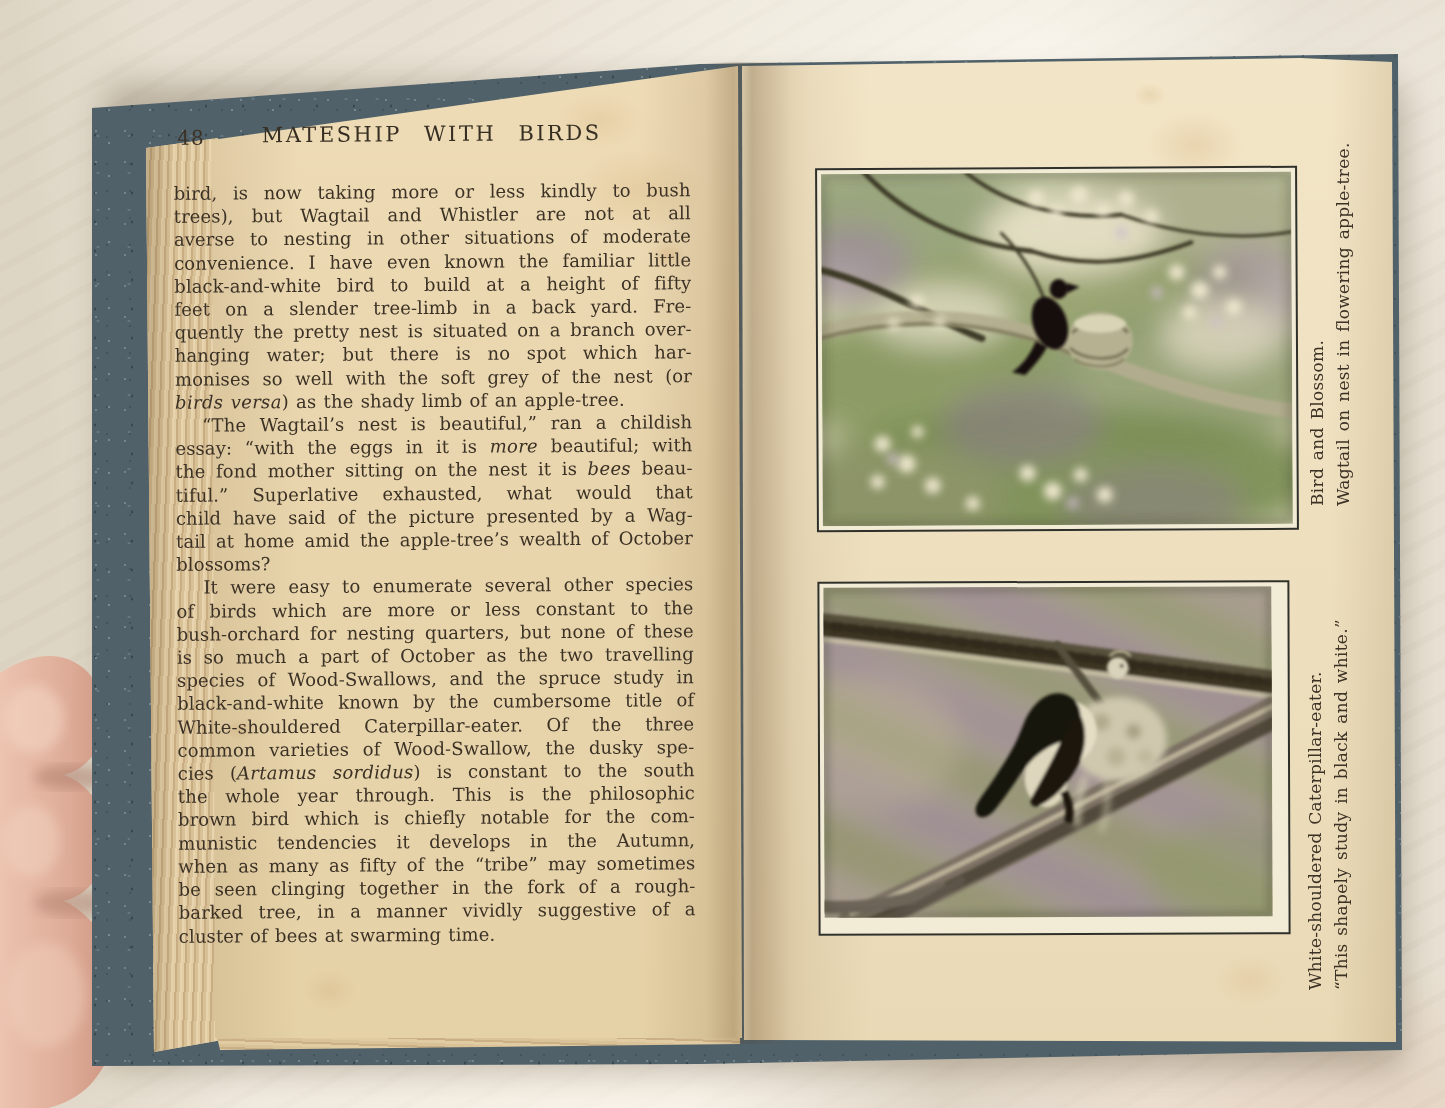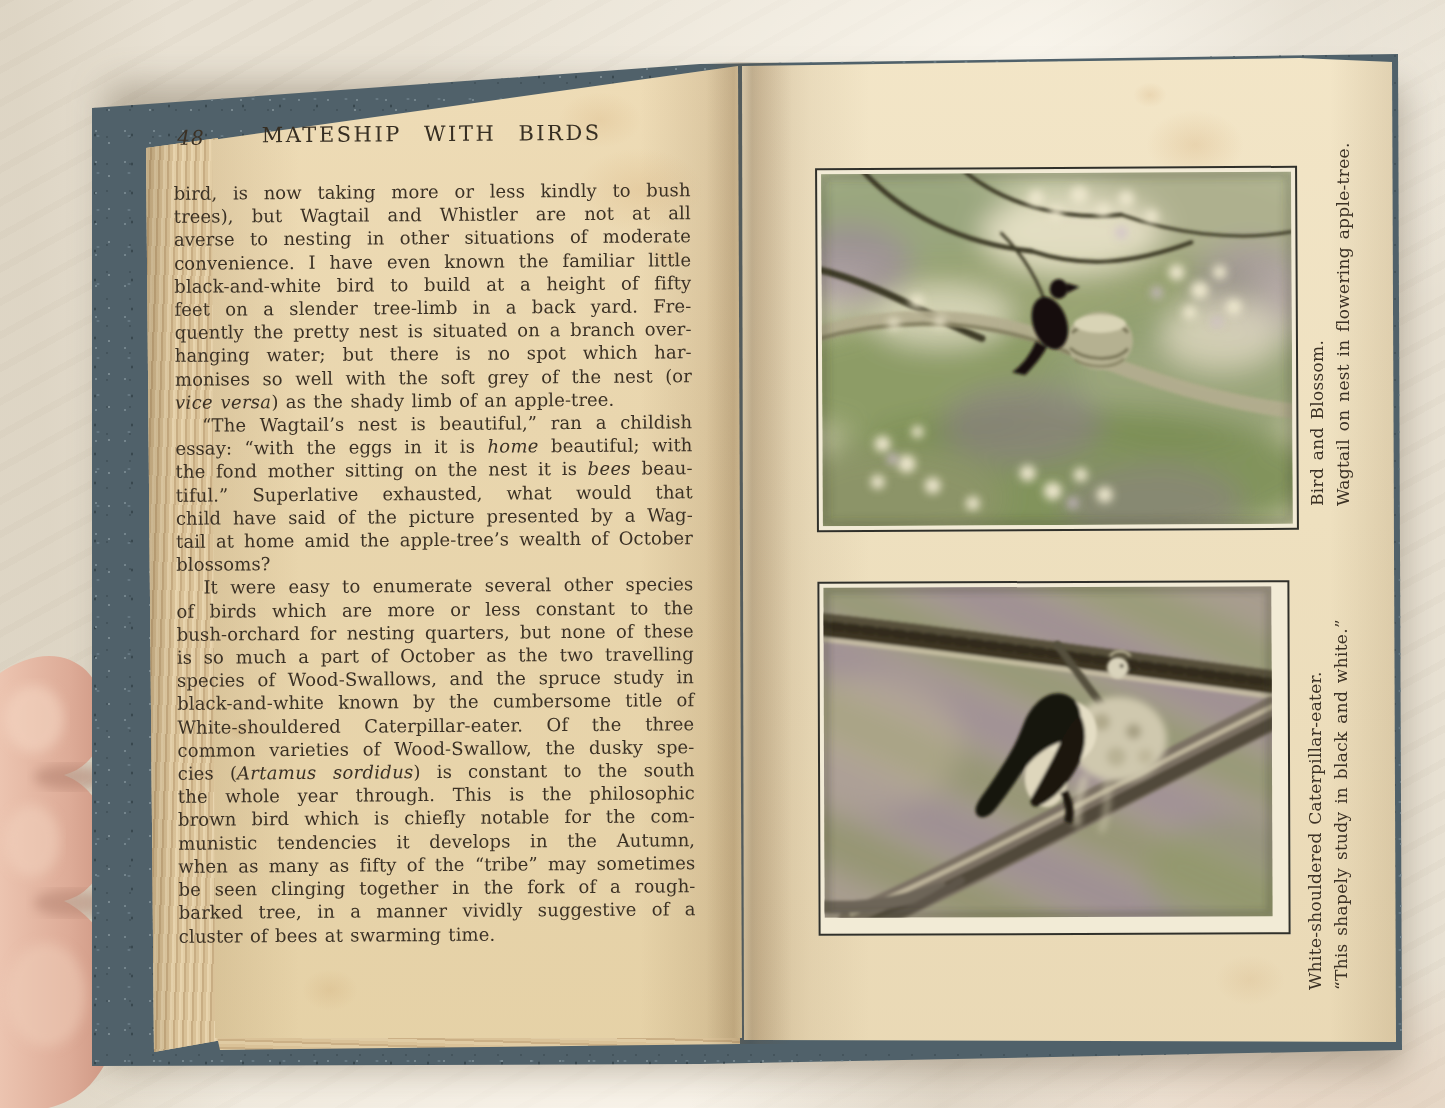--- a/index.html
+++ b/index.html
@@ -69,21 +69,21 @@
       radial-gradient(50px 36px at 1250px 980px, rgba(180,120,55,.10), transparent 70%),
       linear-gradient(90deg, transparent 742px, rgba(115,80,40,.22) 752px, rgba(115,80,40,.07) 810px, transparent 870px),
       linear-gradient(90deg, transparent 1330px, rgba(120,90,50,.14) 1392px),
       linear-gradient(180deg,#f3e6c8 0,#eee0bf 520px,#e9d8b4 100%);}
   .gutter{left:706px;top:62px;width:86px;height:982px;pointer-events:none;
     background:linear-gradient(90deg, transparent, rgba(100,70,35,.20) 40%, rgba(70,50,25,.16) 52%, rgba(100,70,35,.14) 62%, transparent);}
 
   
   .left-text{left:176px;top:122px;width:517px;color:#3b3125;transform:rotate(-0.4deg);}
   .lp-header{position:relative;height:30px;margin-bottom:28px;}
-  .pagenum{position:absolute;left:4px;top:2px;font-size:20px;letter-spacing:1px;font-style:italic;}
+  .pagenum{position:absolute;left:4px;top:2px;font-size:20px;letter-spacing:1px;}
   .runhead{position:absolute;left:0;right:0;top:0;text-align:center;font-size:21px;
            letter-spacing:2.5px;word-spacing:13px;color:#362e22;}
   .tline{font-size:18px;line-height:23.2px;letter-spacing:.1px;word-spacing:1.5px;
          text-align:justify;text-align-last:justify;white-space:normal;}
   .tline.lastline{text-align-last:auto;}
   .tline.indent{text-indent:27px;}
   .tline i{letter-spacing:.3px;}
 
   
   .plate{border:2px solid #30302a;padding:4px;background:#f2ebd6;
@@ -146,25 +146,25 @@
         <div>
           <div class="tline">bird, is now taking more or less kindly to bush</div>
           <div class="tline">trees), but Wagtail and Whistler are not at all</div>
           <div class="tline">averse to nesting in other situations of moderate</div>
           <div class="tline">convenience.  I have even known the familiar little</div>
           <div class="tline">black-and-white bird to build at a height of fifty</div>
           <div class="tline">feet on a slender tree-limb in a back yard.  Fre-</div>
           <div class="tline">quently the pretty nest is situated on a branch over-</div>
           <div class="tline">hanging water; but there is no spot which har-</div>
           <div class="tline">monises so well with the soft grey of the nest (or</div>
-          <div class="tline lastline"><i>vice versa</i>) as the shady limb of an apple-tree.</div>
+          <div class="tline lastline"><i>birds versa</i>) as the shady limb of an apple-tree.</div>
         </div>
         <div>
           <div class="tline indent">“The Wagtail’s nest is beautiful,” ran a childish</div>
-          <div class="tline">essay: “with the eggs in it is <i>home</i> beautiful; with</div>
+          <div class="tline">essay: “with the eggs in it is <i>more</i> beautiful; with</div>
           <div class="tline">the fond mother sitting on the nest it is <i>bees</i> beau-</div>
           <div class="tline">tiful.”  Superlative exhausted, what would that</div>
           <div class="tline">child have said of the picture presented by a Wag-</div>
           <div class="tline">tail at home amid the apple-tree’s wealth of October</div>
           <div class="tline lastline">blossoms?</div>
         </div>
         <div>
           <div class="tline indent">It were easy to enumerate several other species</div>
           <div class="tline">of birds which are more or less constant to the</div>
           <div class="tline">bush-orchard for nesting quarters, but none of these</div>

